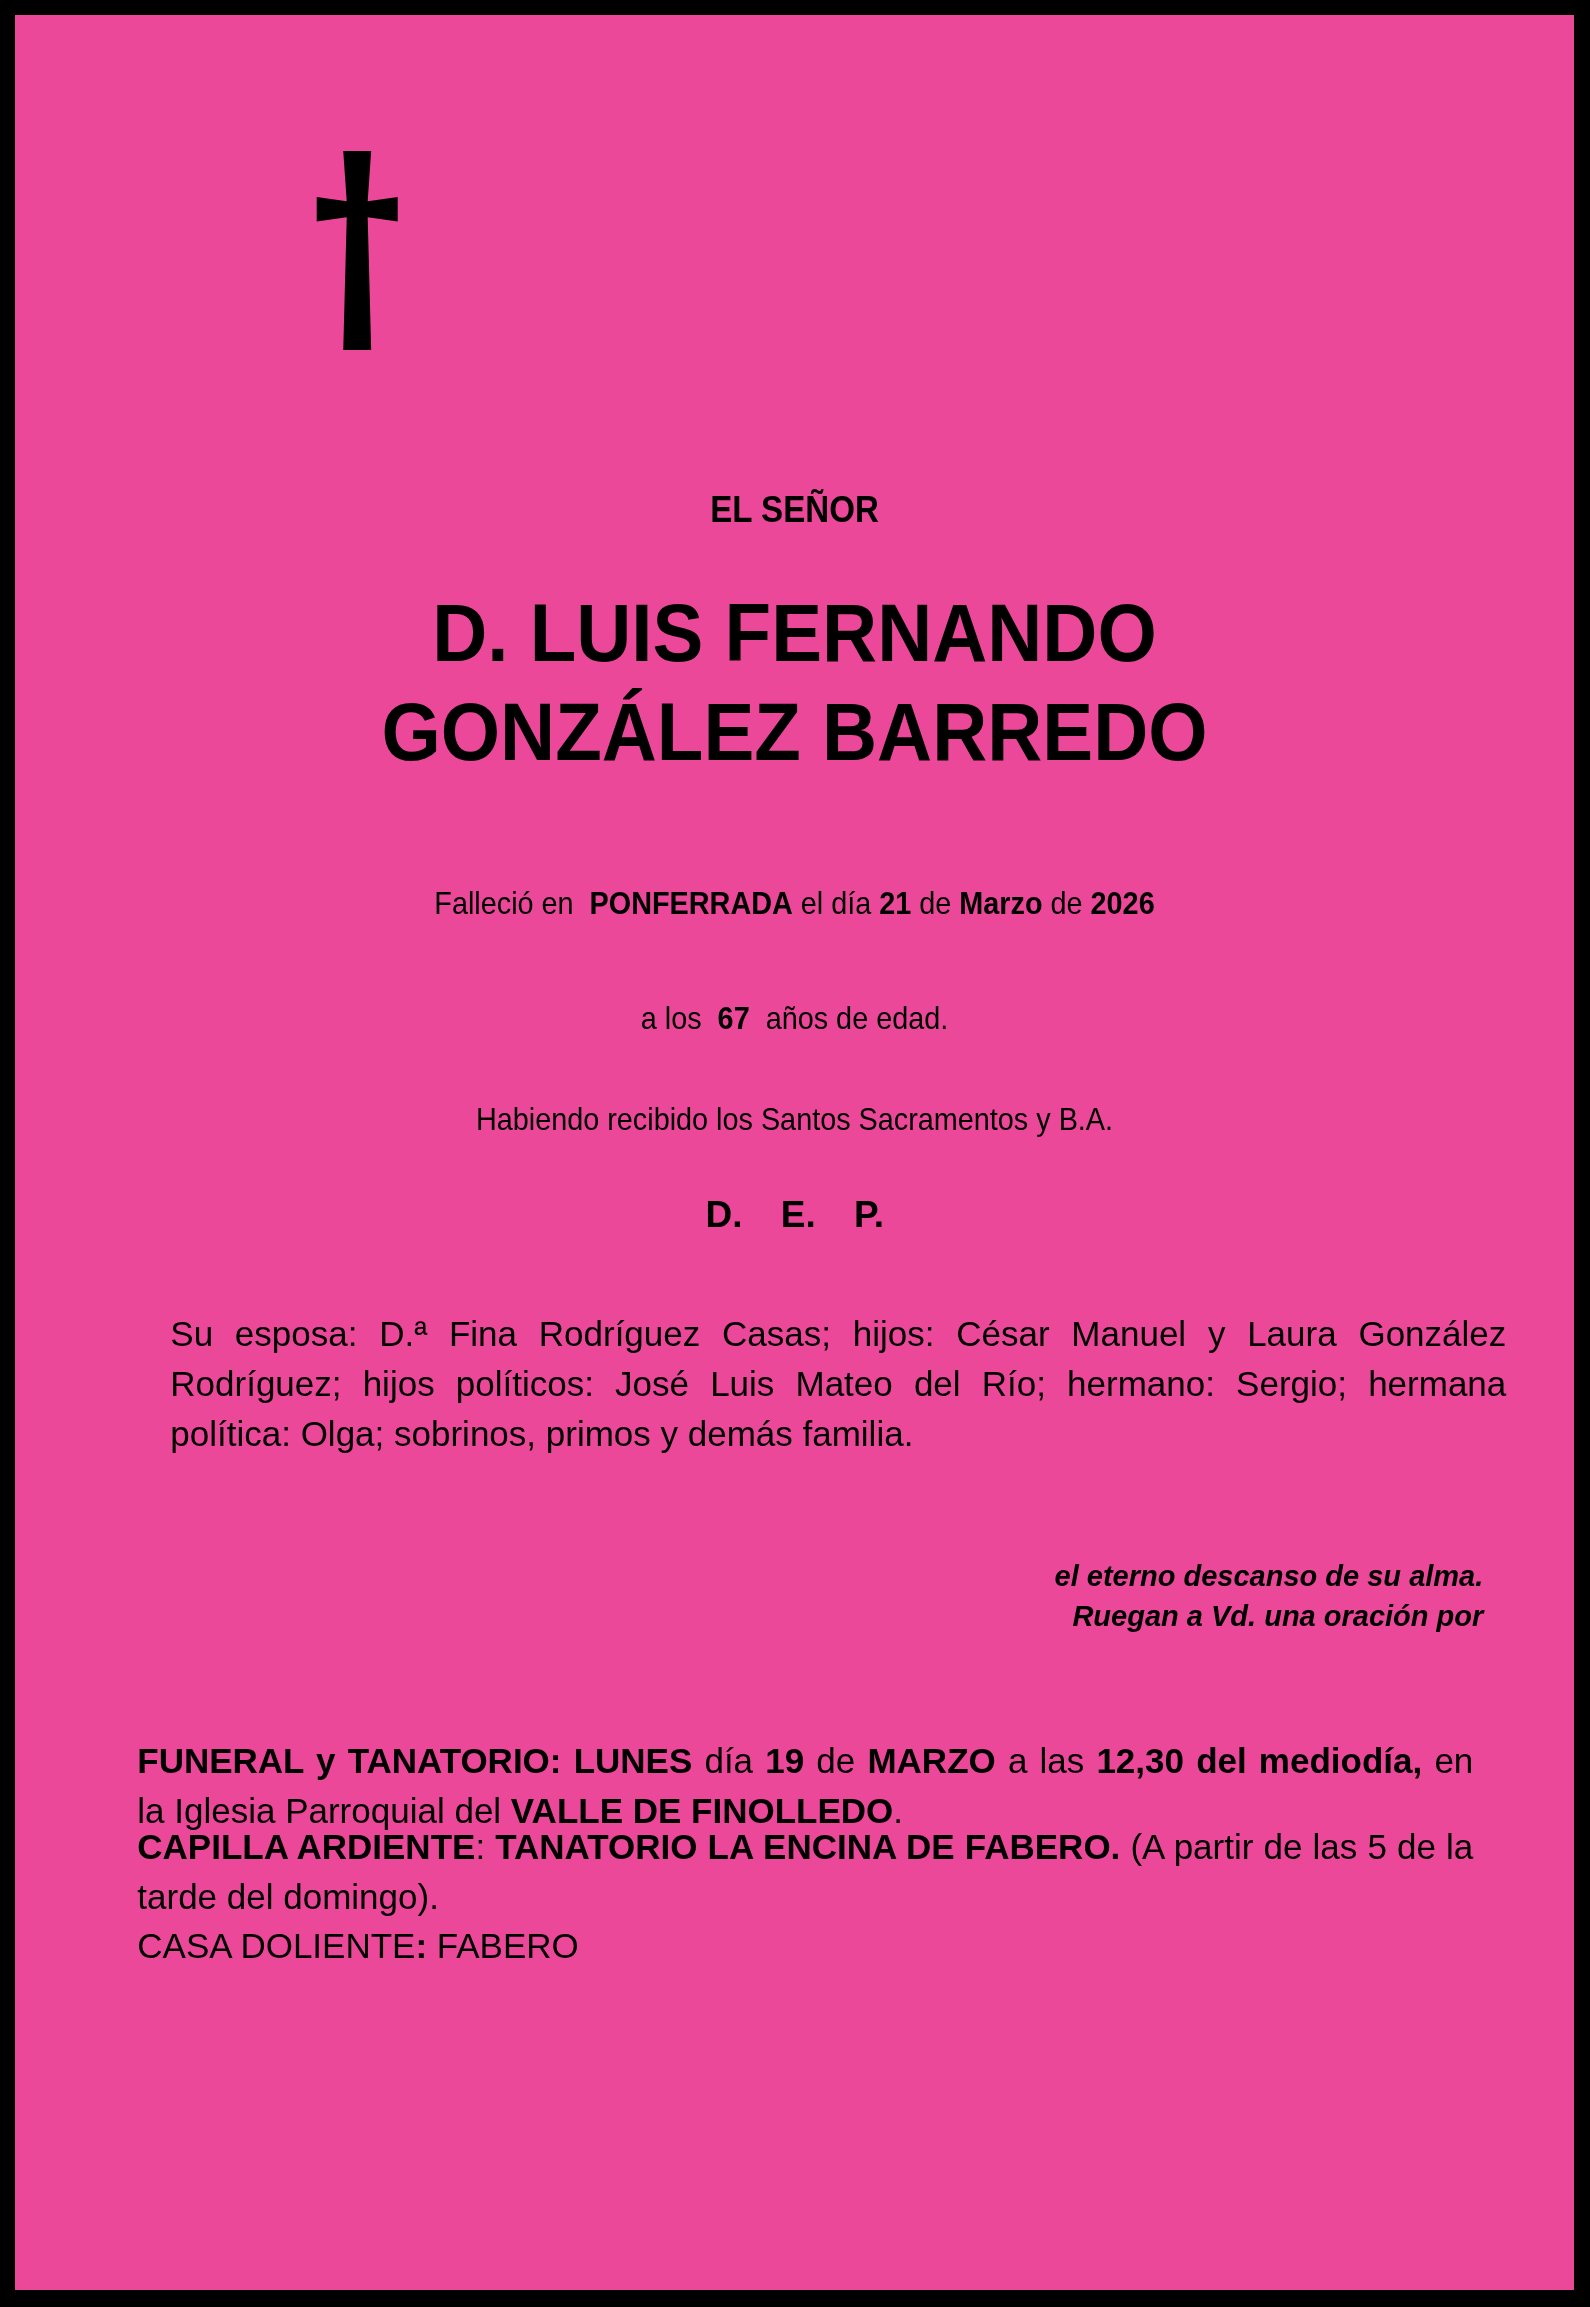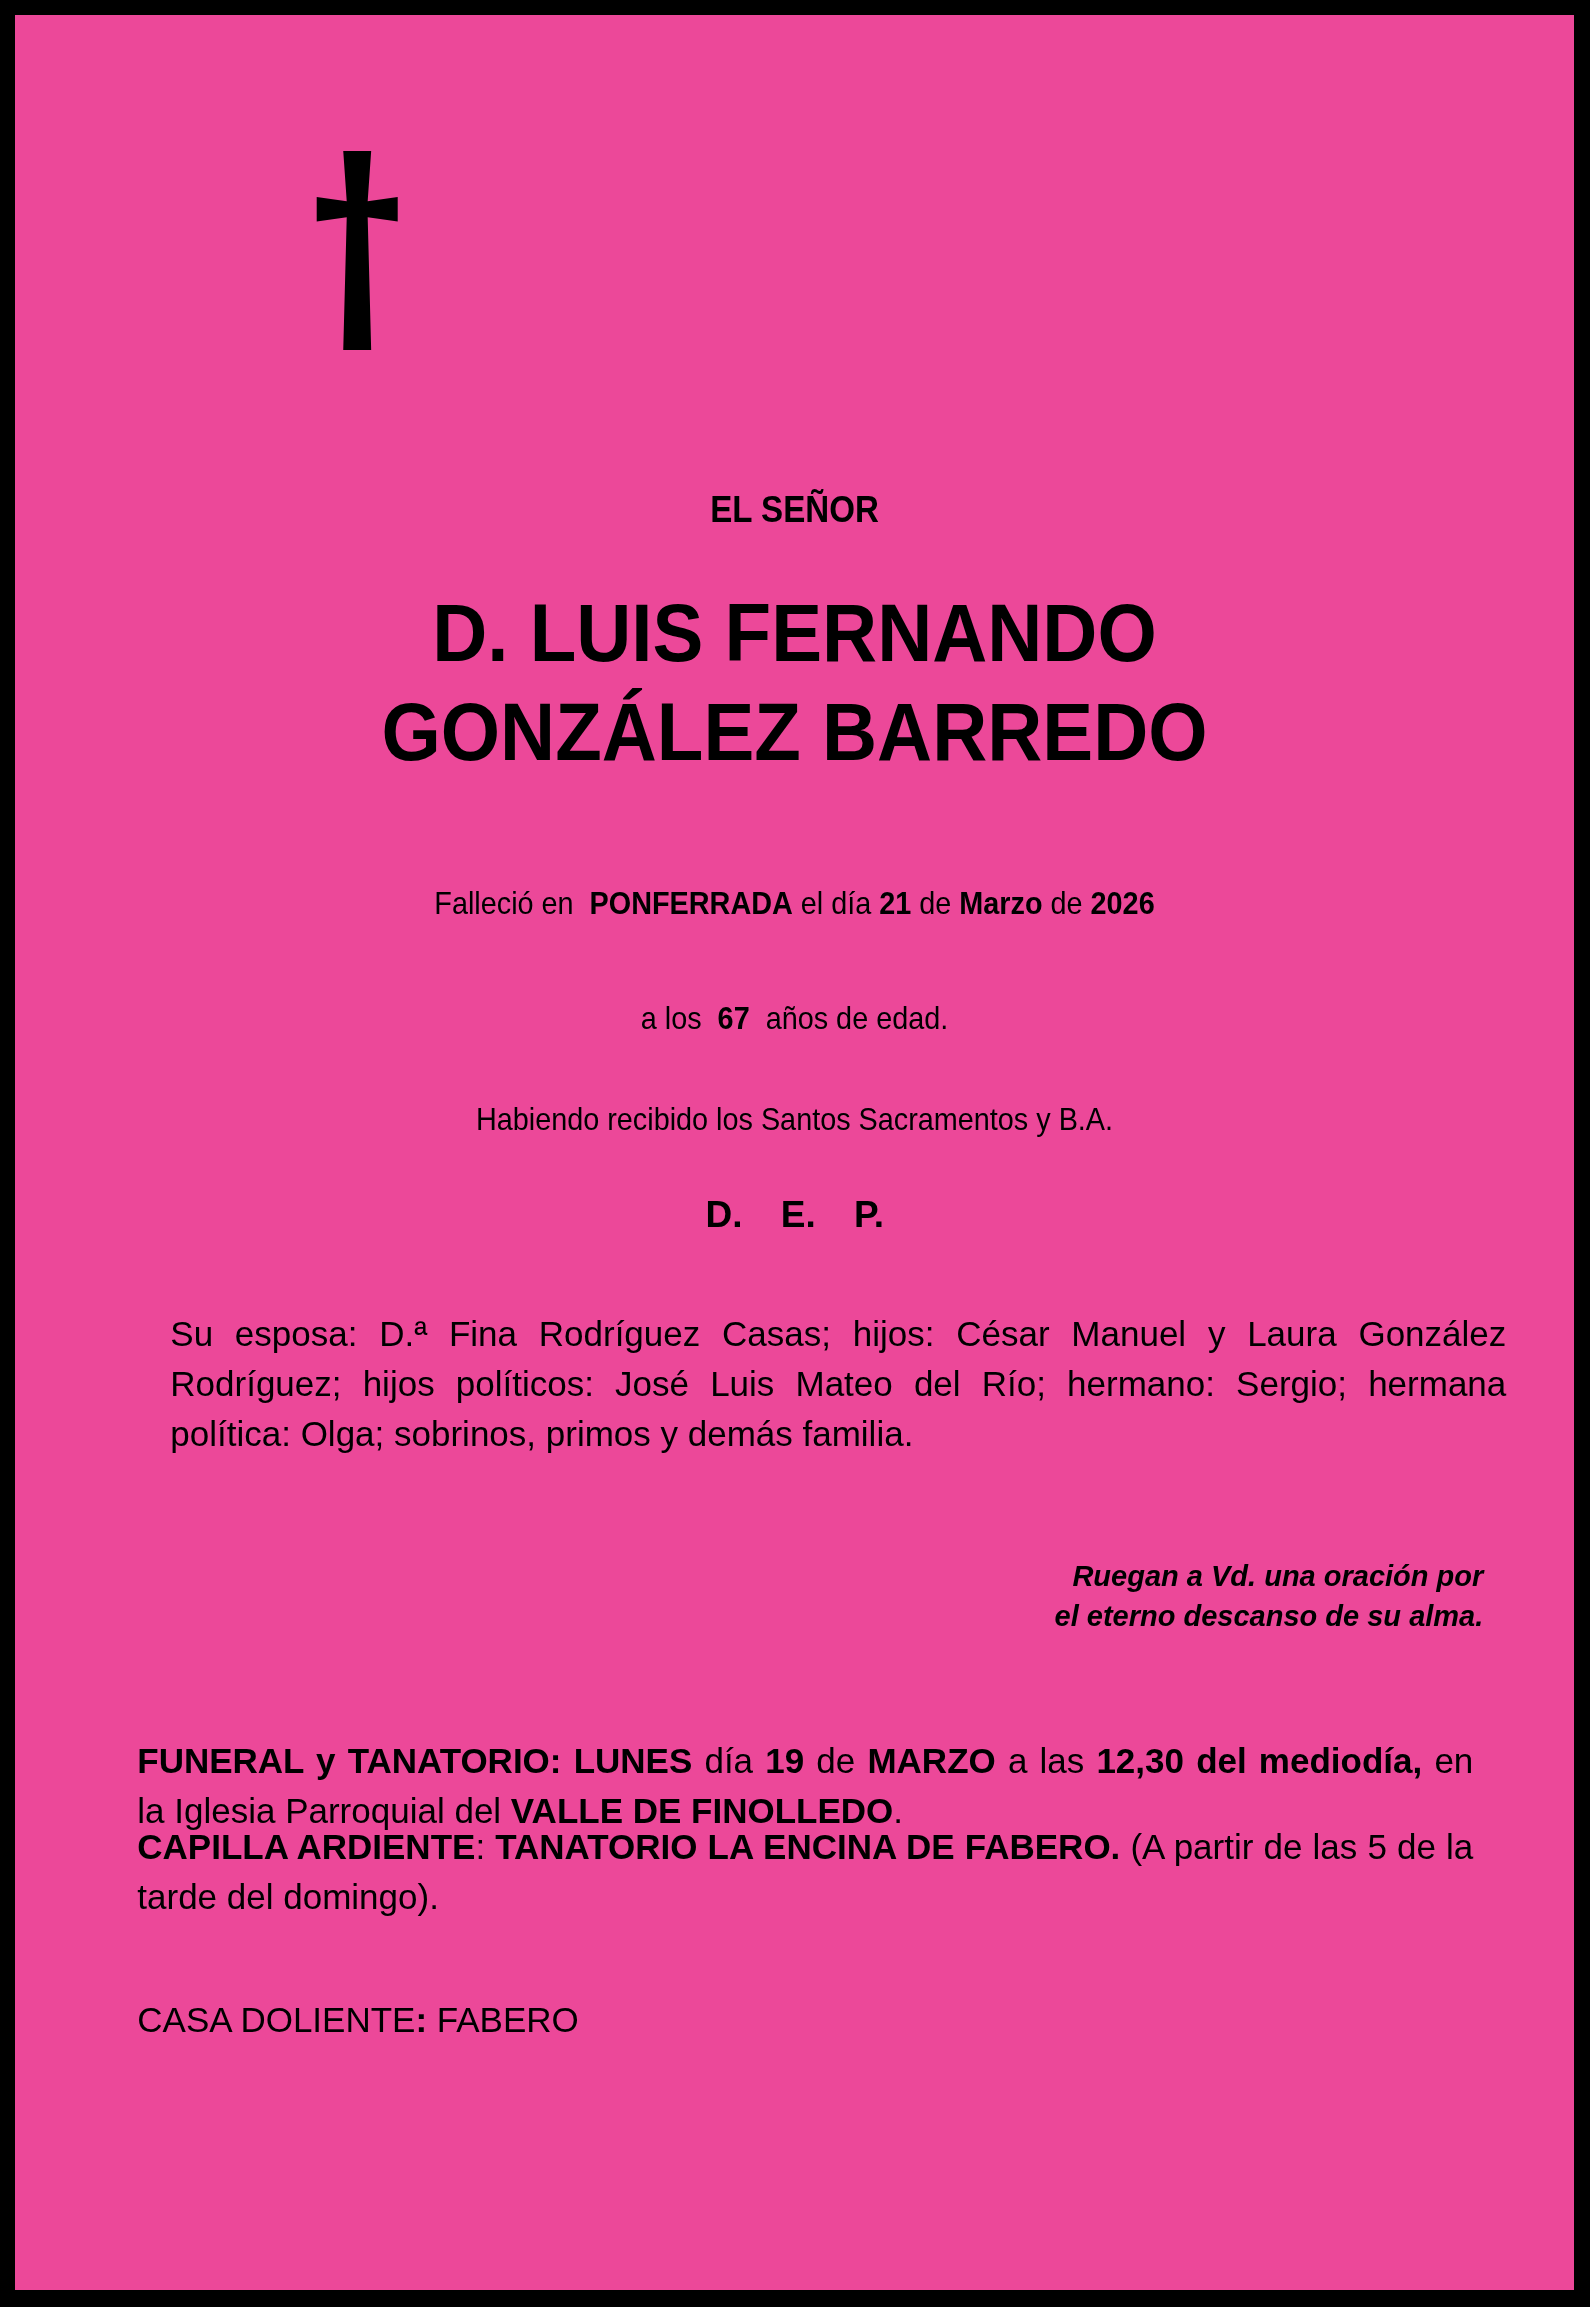--- a/index.html
+++ b/index.html
@@ -71,21 +71,21 @@
       right: 91px;
       top: 1541px;
       text-align: right;
       font-size: 29px;
       font-style: italic;
       font-weight: bold;
       line-height: 40px;
     }
     .funeral { top: 1721px; text-align-last: left; }
     .capilla { top: 1807px; }
-    .casa { top: 1980px; }
+    .casa { top: 1906px; }
   </style>
 </head>
 <body>
 
 <div class="page">
 
   <svg class="cross" viewBox="0 0 160 285" xmlns="http://www.w3.org/2000/svg">
     <polygon fill="#000" points="56,0 96,0 91,72 134,66 134,101 91,95 96,285 56,285 61,95 18,101 18,66 61,72"></polygon>
   </svg>
 
@@ -111,22 +111,22 @@
     <span>años de edad.</span>
   </div>
 
   <div class="center line l-sacr">Habiendo recibido los Santos Sacramentos y B.A.</div>
 
   <div class="center dep">D.   E.   P.</div>
 
   <div class="para family">Su esposa: D.ª Fina Rodríguez Casas; hijos: César Manuel y Laura González Rodríguez; hijos políticos: José Luis Mateo del Río; hermano: Sergio; hermana política: Olga; sobrinos, primos y demás familia.</div>
 
   <div class="prayer">
+    <div>el eterno descanso de su alma.</div>
     <div>Ruegan a Vd. una oración por</div>
-    <div>el eterno descanso de su alma.</div>
   </div>
 
   <div class="para funeral">
     <span class="b">FUNERAL y TANATORIO: LUNES</span>
     <span>día</span>
     <span class="b">19</span>
     <span>de</span>
     <span class="b">MARZO</span>
     <span>a las</span>
     <span class="b">12,30 del mediodía,</span>

